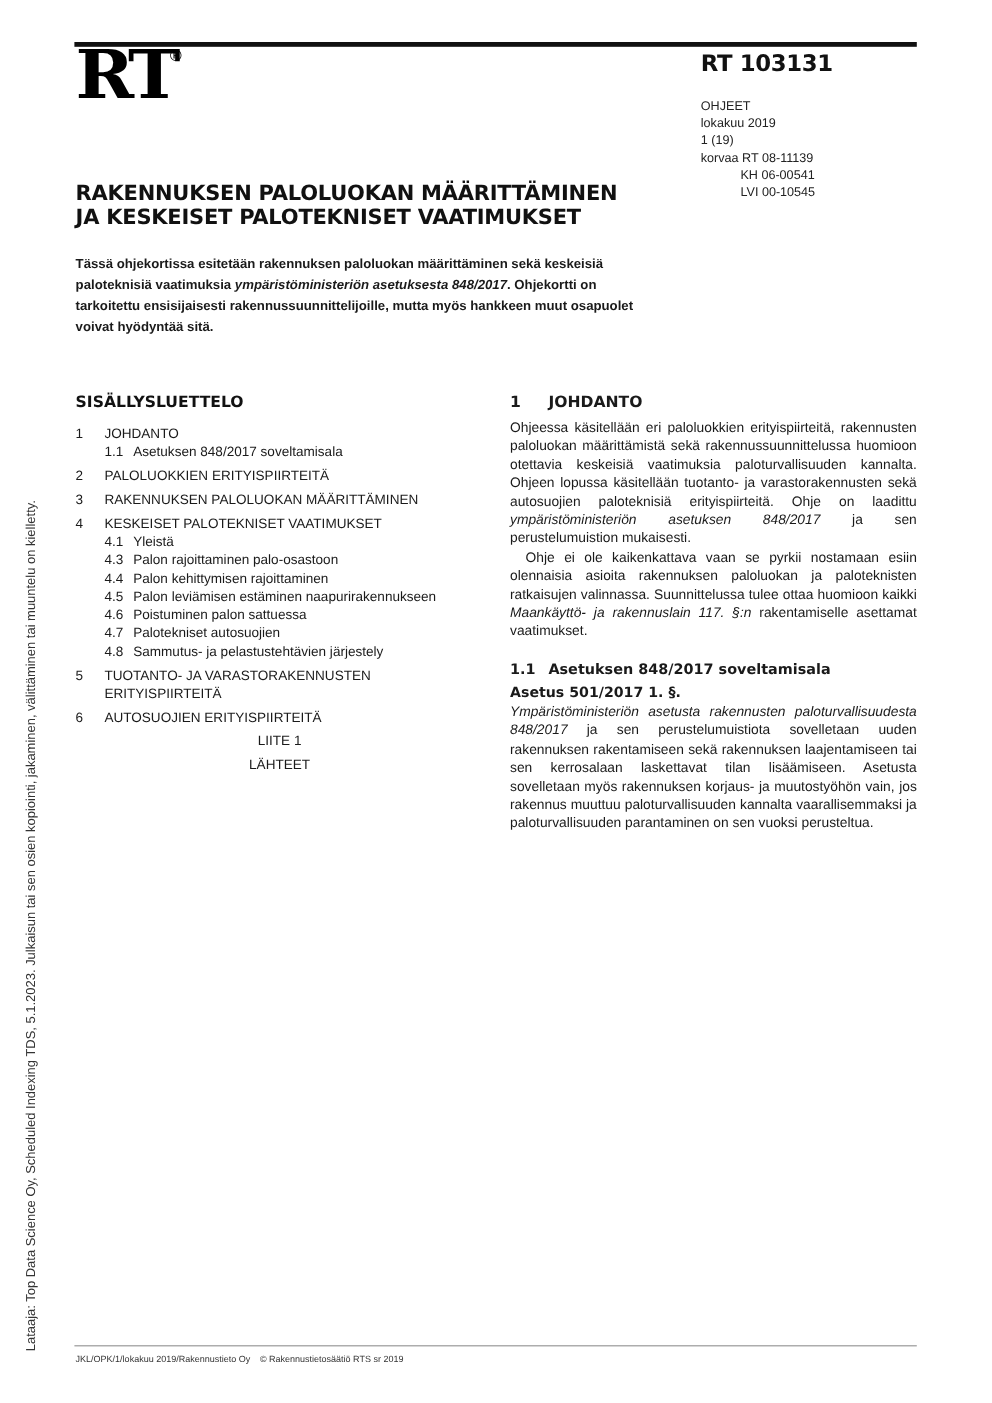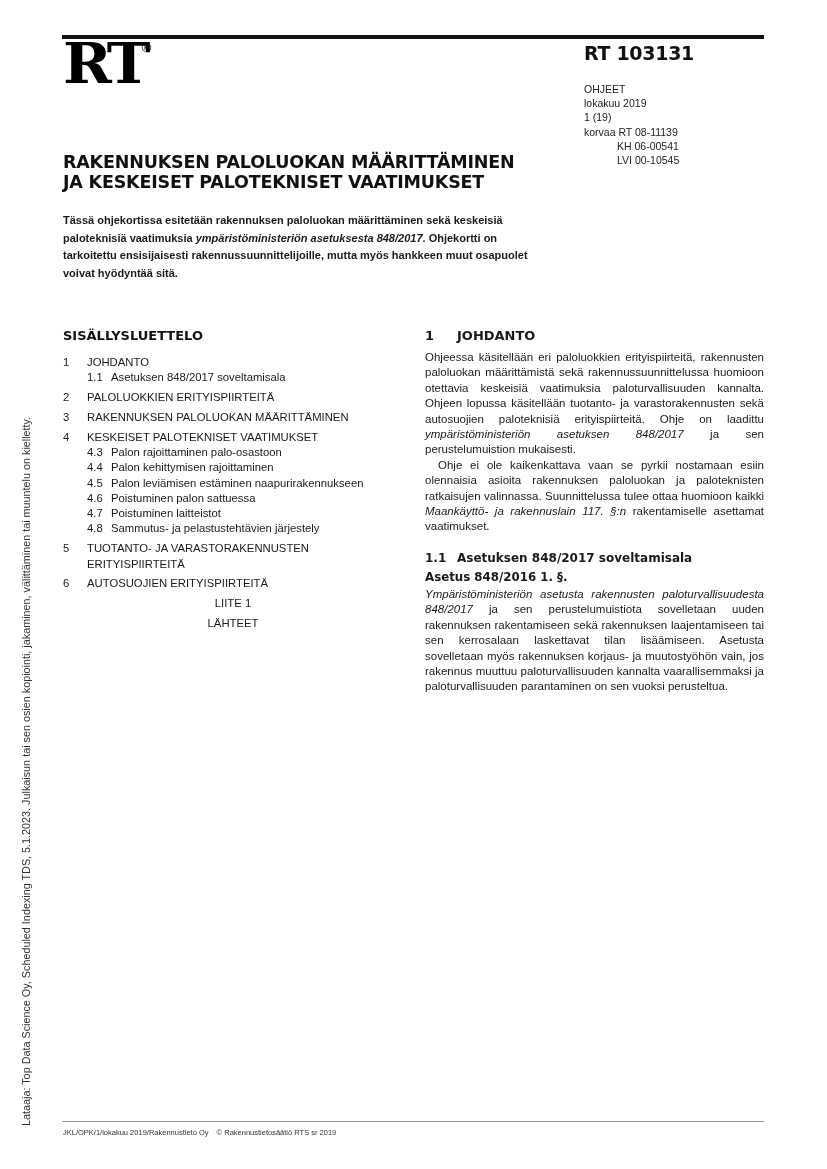--- a/index.html
+++ b/index.html
@@ -125,38 +125,42 @@
     </div>
   <div class="toc-row main">
       <span class="toc-num">3</span>
       <span>RAKENNUKSEN PALOLUOKAN MÄÄRITTÄMINEN</span>
     </div>
   <div class="toc-row main">
       <span class="toc-num">4</span>
       <span>KESKEISET PALOTEKNISET VAATIMUKSET</span>
     </div>
   <div class="toc-row sub">
+      <span class="toc-num">4.1</span>
+      <span>Yleistä</span>
+    </div>
+  <div class="toc-row sub">
       <span class="toc-num">4.3</span>
       <span>Palon rajoittaminen palo-osastoon</span>
     </div>
   <div class="toc-row sub">
       <span class="toc-num">4.4</span>
       <span>Palon kehittymisen rajoittaminen</span>
     </div>
   <div class="toc-row sub">
       <span class="toc-num">4.5</span>
       <span>Palon leviämisen estäminen naapurirakennukseen</span>
     </div>
   <div class="toc-row sub">
       <span class="toc-num">4.6</span>
       <span>Poistuminen palon sattuessa</span>
     </div>
   <div class="toc-row sub">
       <span class="toc-num">4.7</span>
-      <span>Poistuminen laitteistot</span>
+      <span>Palotekniset autosuojien</span>
     </div>
   <div class="toc-row sub">
       <span class="toc-num">4.8</span>
       <span>Sammutus- ja pelastustehtävien järjestely</span>
     </div>
   <div class="toc-row main">
       <span class="toc-num">5</span>
       <span>TUOTANTO- JA VARASTORAKENNUSTEN ERITYISPIIRTEITÄ</span>
     </div>
   <div class="toc-row main">
@@ -176,21 +180,21 @@
     <span class="num">1</span>
     <span>JOHDANTO</span>
   </div>
   <p class="body"><span>Ohjeessa käsitellään eri paloluokkien erityispiirteitä, rakennusten paloluokan määrittämistä sekä rakennussuunnittelussa huomioon otettavia keskeisiä vaatimuksia paloturvallisuuden kannalta. Ohjeen lopussa käsitellään tuotanto- ja varastorakennusten sekä autosuojien paloteknisiä erityispiirteitä. Ohje on laadittu </span><i>ympäristöministeriön asetuksen 848/2017</i><span> ja sen perustelumuistion mukaisesti.</span></p>
   <p class="body indent"><span>Ohje ei ole kaikenkattava vaan se pyrkii nostamaan esiin olennaisia asioita rakennuksen paloluokan ja paloteknisten ratkaisujen valinnassa. Suunnittelussa tulee ottaa huomioon kaikki </span><i>Maankäyttö- ja rakennuslain 117. §:n</i><span> rakentamiselle asettamat vaatimukset.</span></p>
 
   <div class="h2">
     <span class="num">1.1</span>
     <span>Asetuksen 848/2017 soveltamisala</span>
   </div>
-  <div class="h3">Asetus 848/2016 1. §.</div>
+  <div class="h3">Asetus 501/2017 1. §.</div>
   <p class="body"><i>Ympäristöministeriön asetusta rakennusten paloturvallisuudesta 848/2017</i><span> ja sen perustelumuistiota sovelletaan uuden rakennuksen rakentamiseen sekä rakennuksen laajentamiseen tai sen kerrosalaan laskettavat tilan lisäämiseen. Asetusta sovelletaan myös rakennuksen korjaus- ja muutostyöhön vain, jos rakennus muuttuu paloturvallisuuden kannalta vaarallisemmaksi ja paloturvallisuuden parantaminen on sen vuoksi perusteltua.</span></p>
 </div>
 
 <div class="side-text">Lataaja: Top Data Science Oy, Scheduled Indexing TDS, 5.1.2023. Julkaisun tai sen osien kopiointi, jakaminen, välittäminen tai muuntelu on kielletty.</div>
 
 <div class="footer-rule"></div>
 <div class="footer">
   <span>JKL/OPK/1/lokakuu 2019/Rakennustieto Oy</span>
   <span>© Rakennustietosäätiö RTS sr 2019</span>
 </div>

